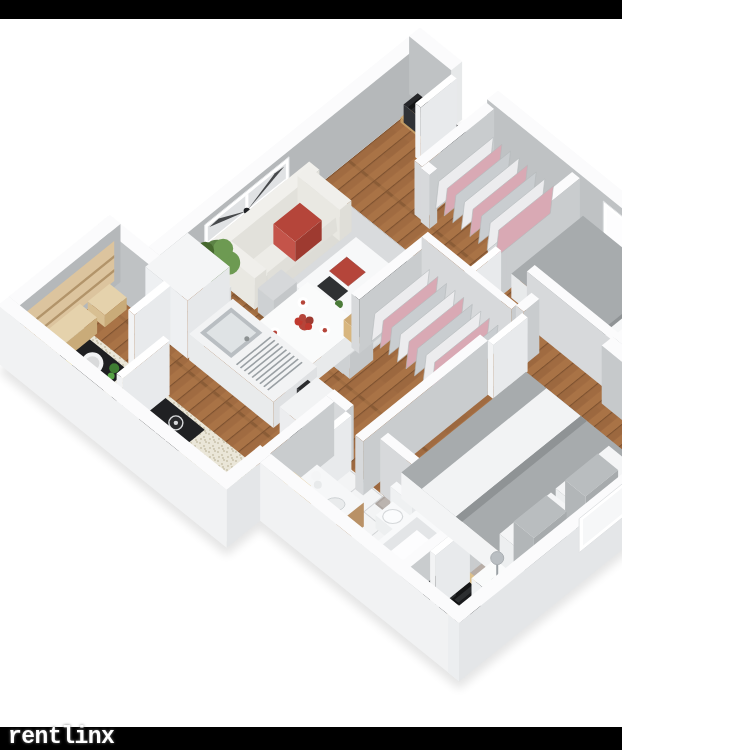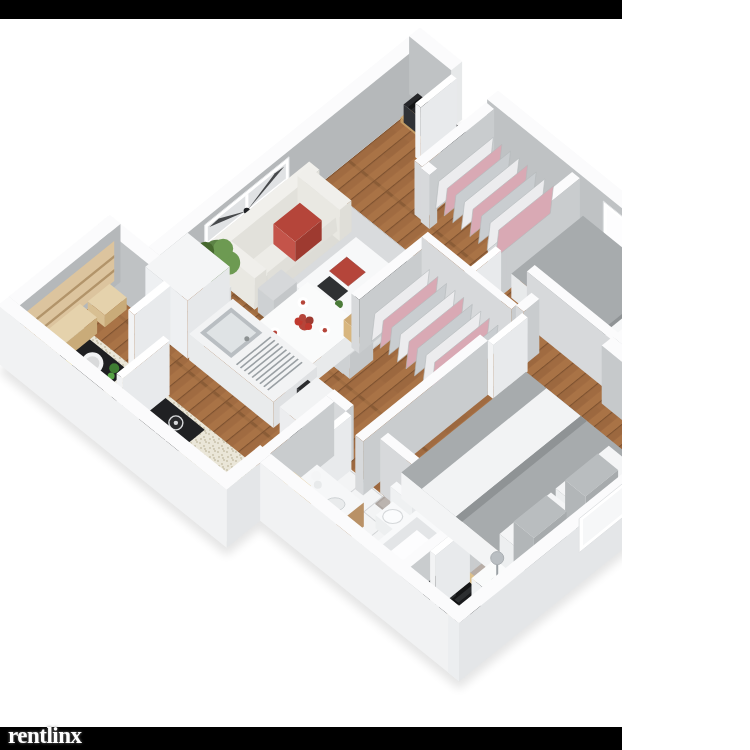--- a/index.html
+++ b/index.html
@@ -1,17 +1,17 @@
 <!DOCTYPE html>
 <html><head>
 <meta charset="utf-8">
 <style>
   html,body{margin:0;padding:0;background:#fff;}
   .stage{position:relative;width:622px;height:750px;overflow:hidden;background:#e5e5e5;
-         font-family:Liberation Serif, serif;}
+         font-family:Liberation Mono, monospace;}
   svg{display:block;}
 </style>
 </head>
 <body>
 
 <div class="stage">
   <svg id="scene" width="750" height="750" viewBox="0 0 750 750">
     <defs id="defs">
         <pattern id="wood" patternUnits="userSpaceOnUse" width="1" height="1" patternTransform="matrix(-70.2,56.7,12.48,10.08,420,103)">
           <rect x="0" y="0" width="1" height="1" fill="#a06b41"></rect>

